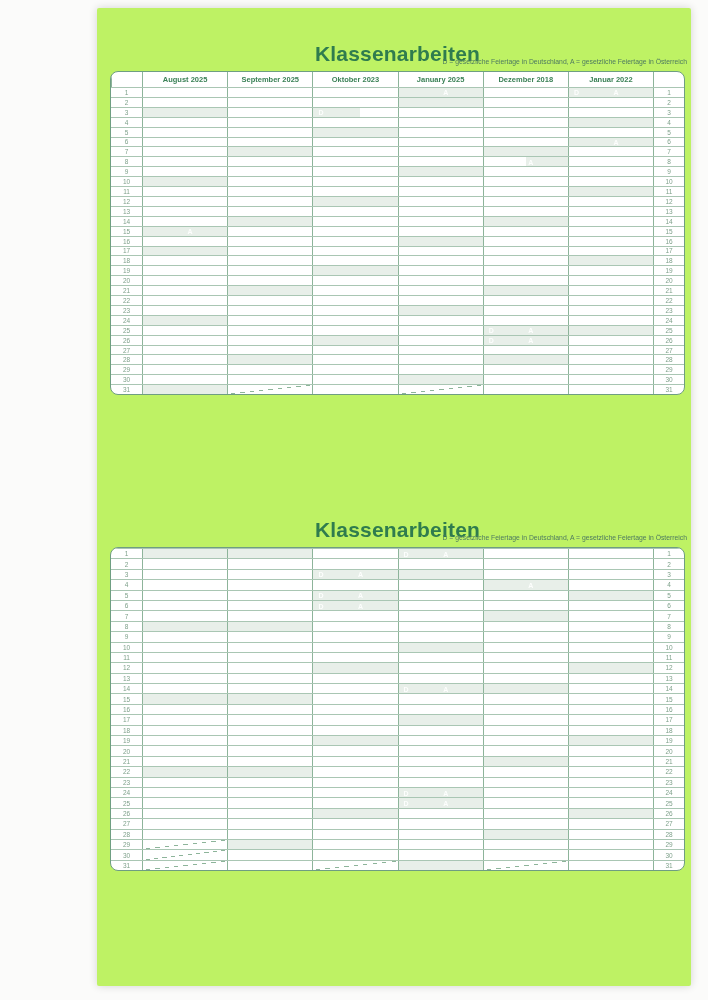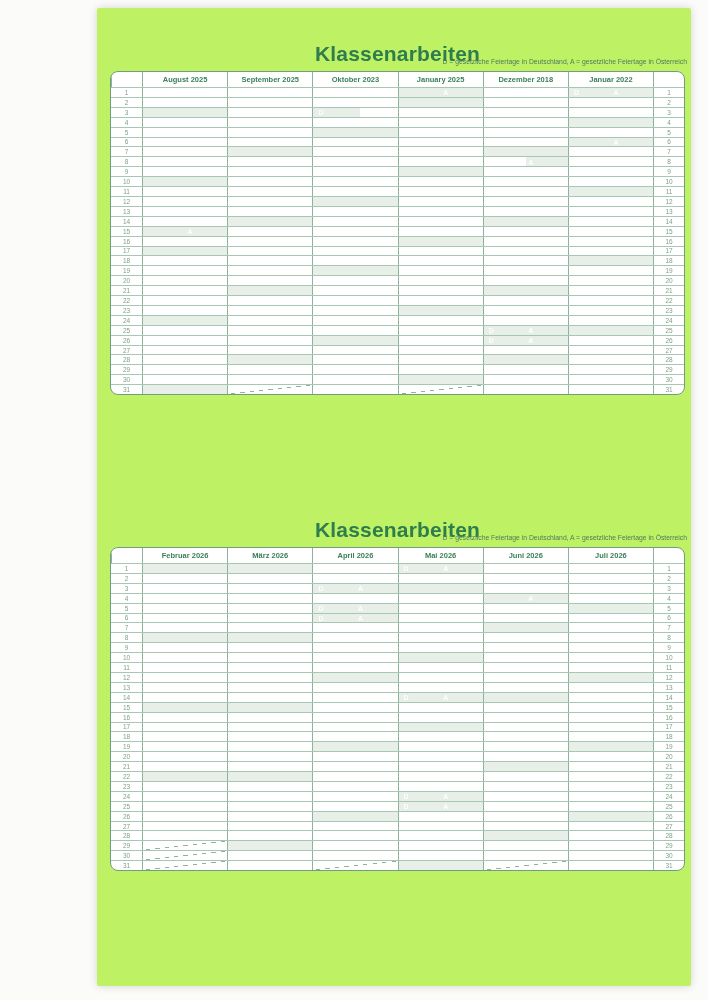--- a/index.html
+++ b/index.html
@@ -412,30 +412,20 @@
         </div>
       </div>
   </section>
 
   <section class="cal second">
     <div class="titlebar">
       <h1 class="cal-title">Klassenarbeiten</h1>
       <span class="legend">D = gesetzliche Feiertage in Deutschland, A = gesetzliche Feiertage in Österreich</span>
     </div>
     <div class="grid">
-        <div class="row head">
-          <div class="cell daycol"></div>
-          <div class="cell mcol">Februar 2026</div>
-          <div class="cell mcol">März 2026</div>
-          <div class="cell mcol">April 2026</div>
-          <div class="cell mcol">Mai 2026</div>
-          <div class="cell mcol">Juni 2026</div>
-          <div class="cell mcol">Juli 2026</div>
-          <div class="cell daycol"></div>
-        </div>
         <div class="row">
           <div class="cell daycol">1</div>
           <div class="cell mcol sh-full"></div>
           <div class="cell mcol sh-full"></div>
           <div class="cell mcol"></div>
           <div class="cell mcol sh-full">
             <div class="hl d">D</div>
             <div class="hl a">A</div>
           </div>
           <div class="cell mcol"></div>

